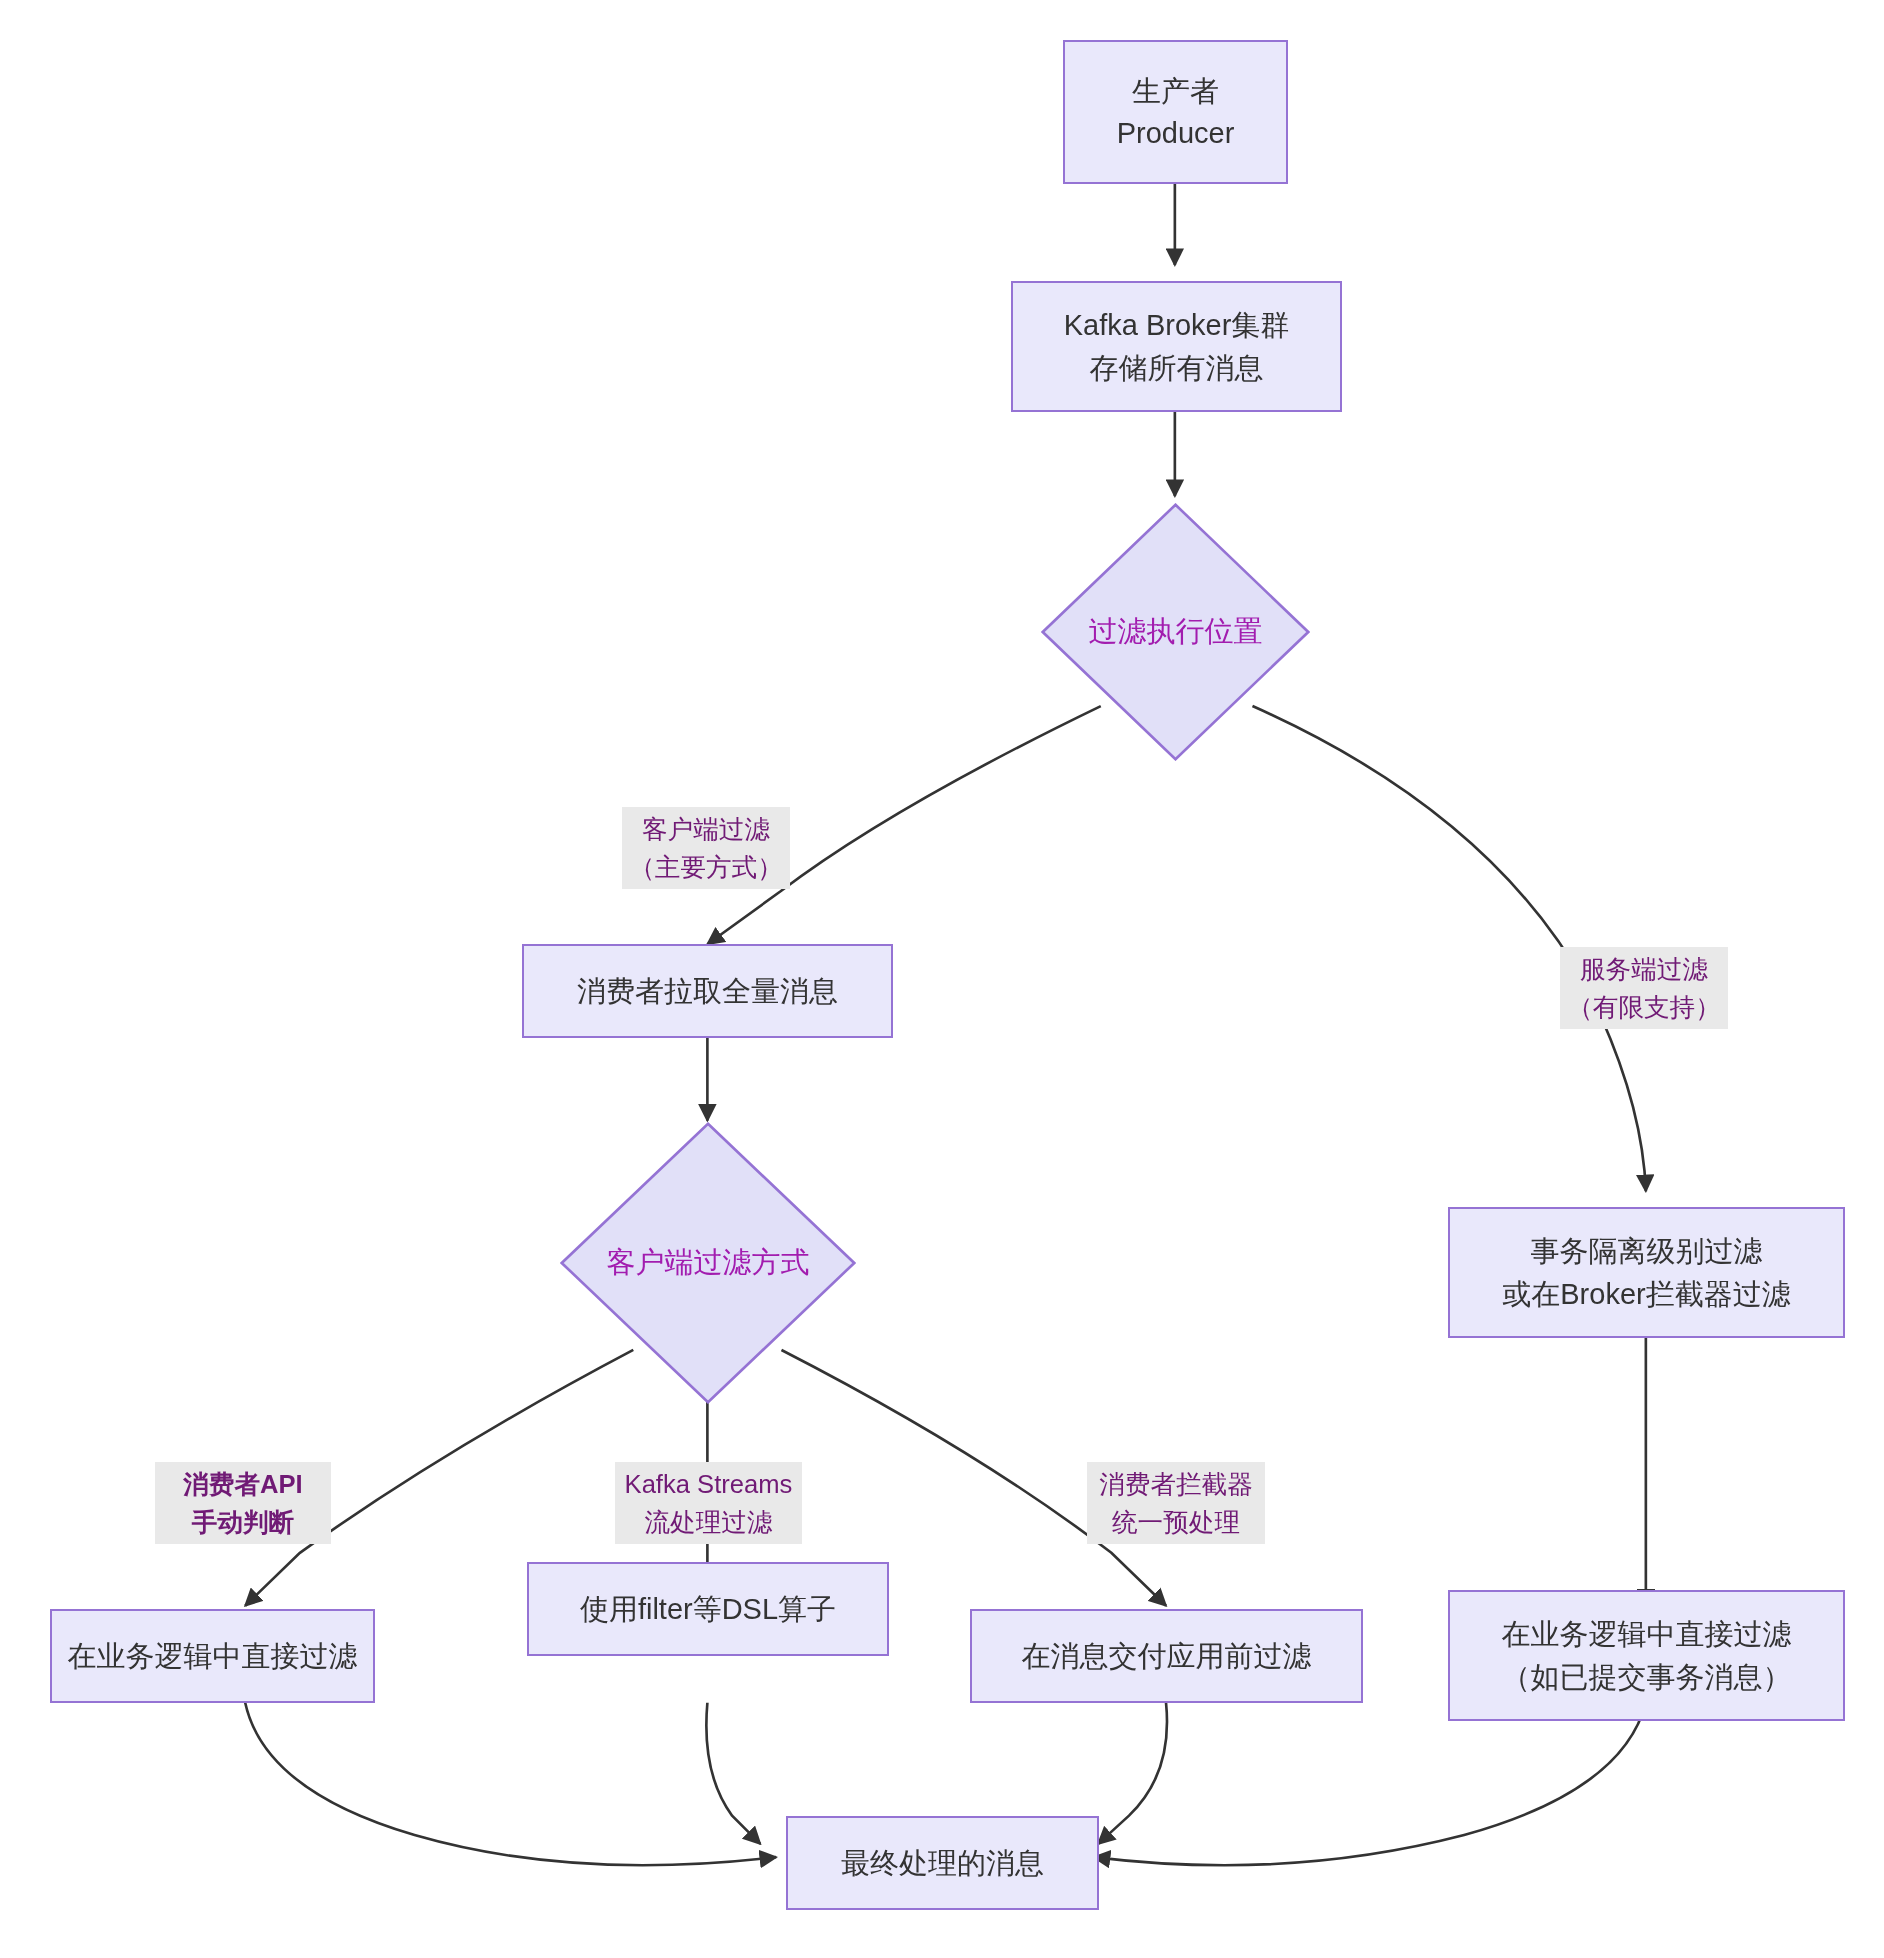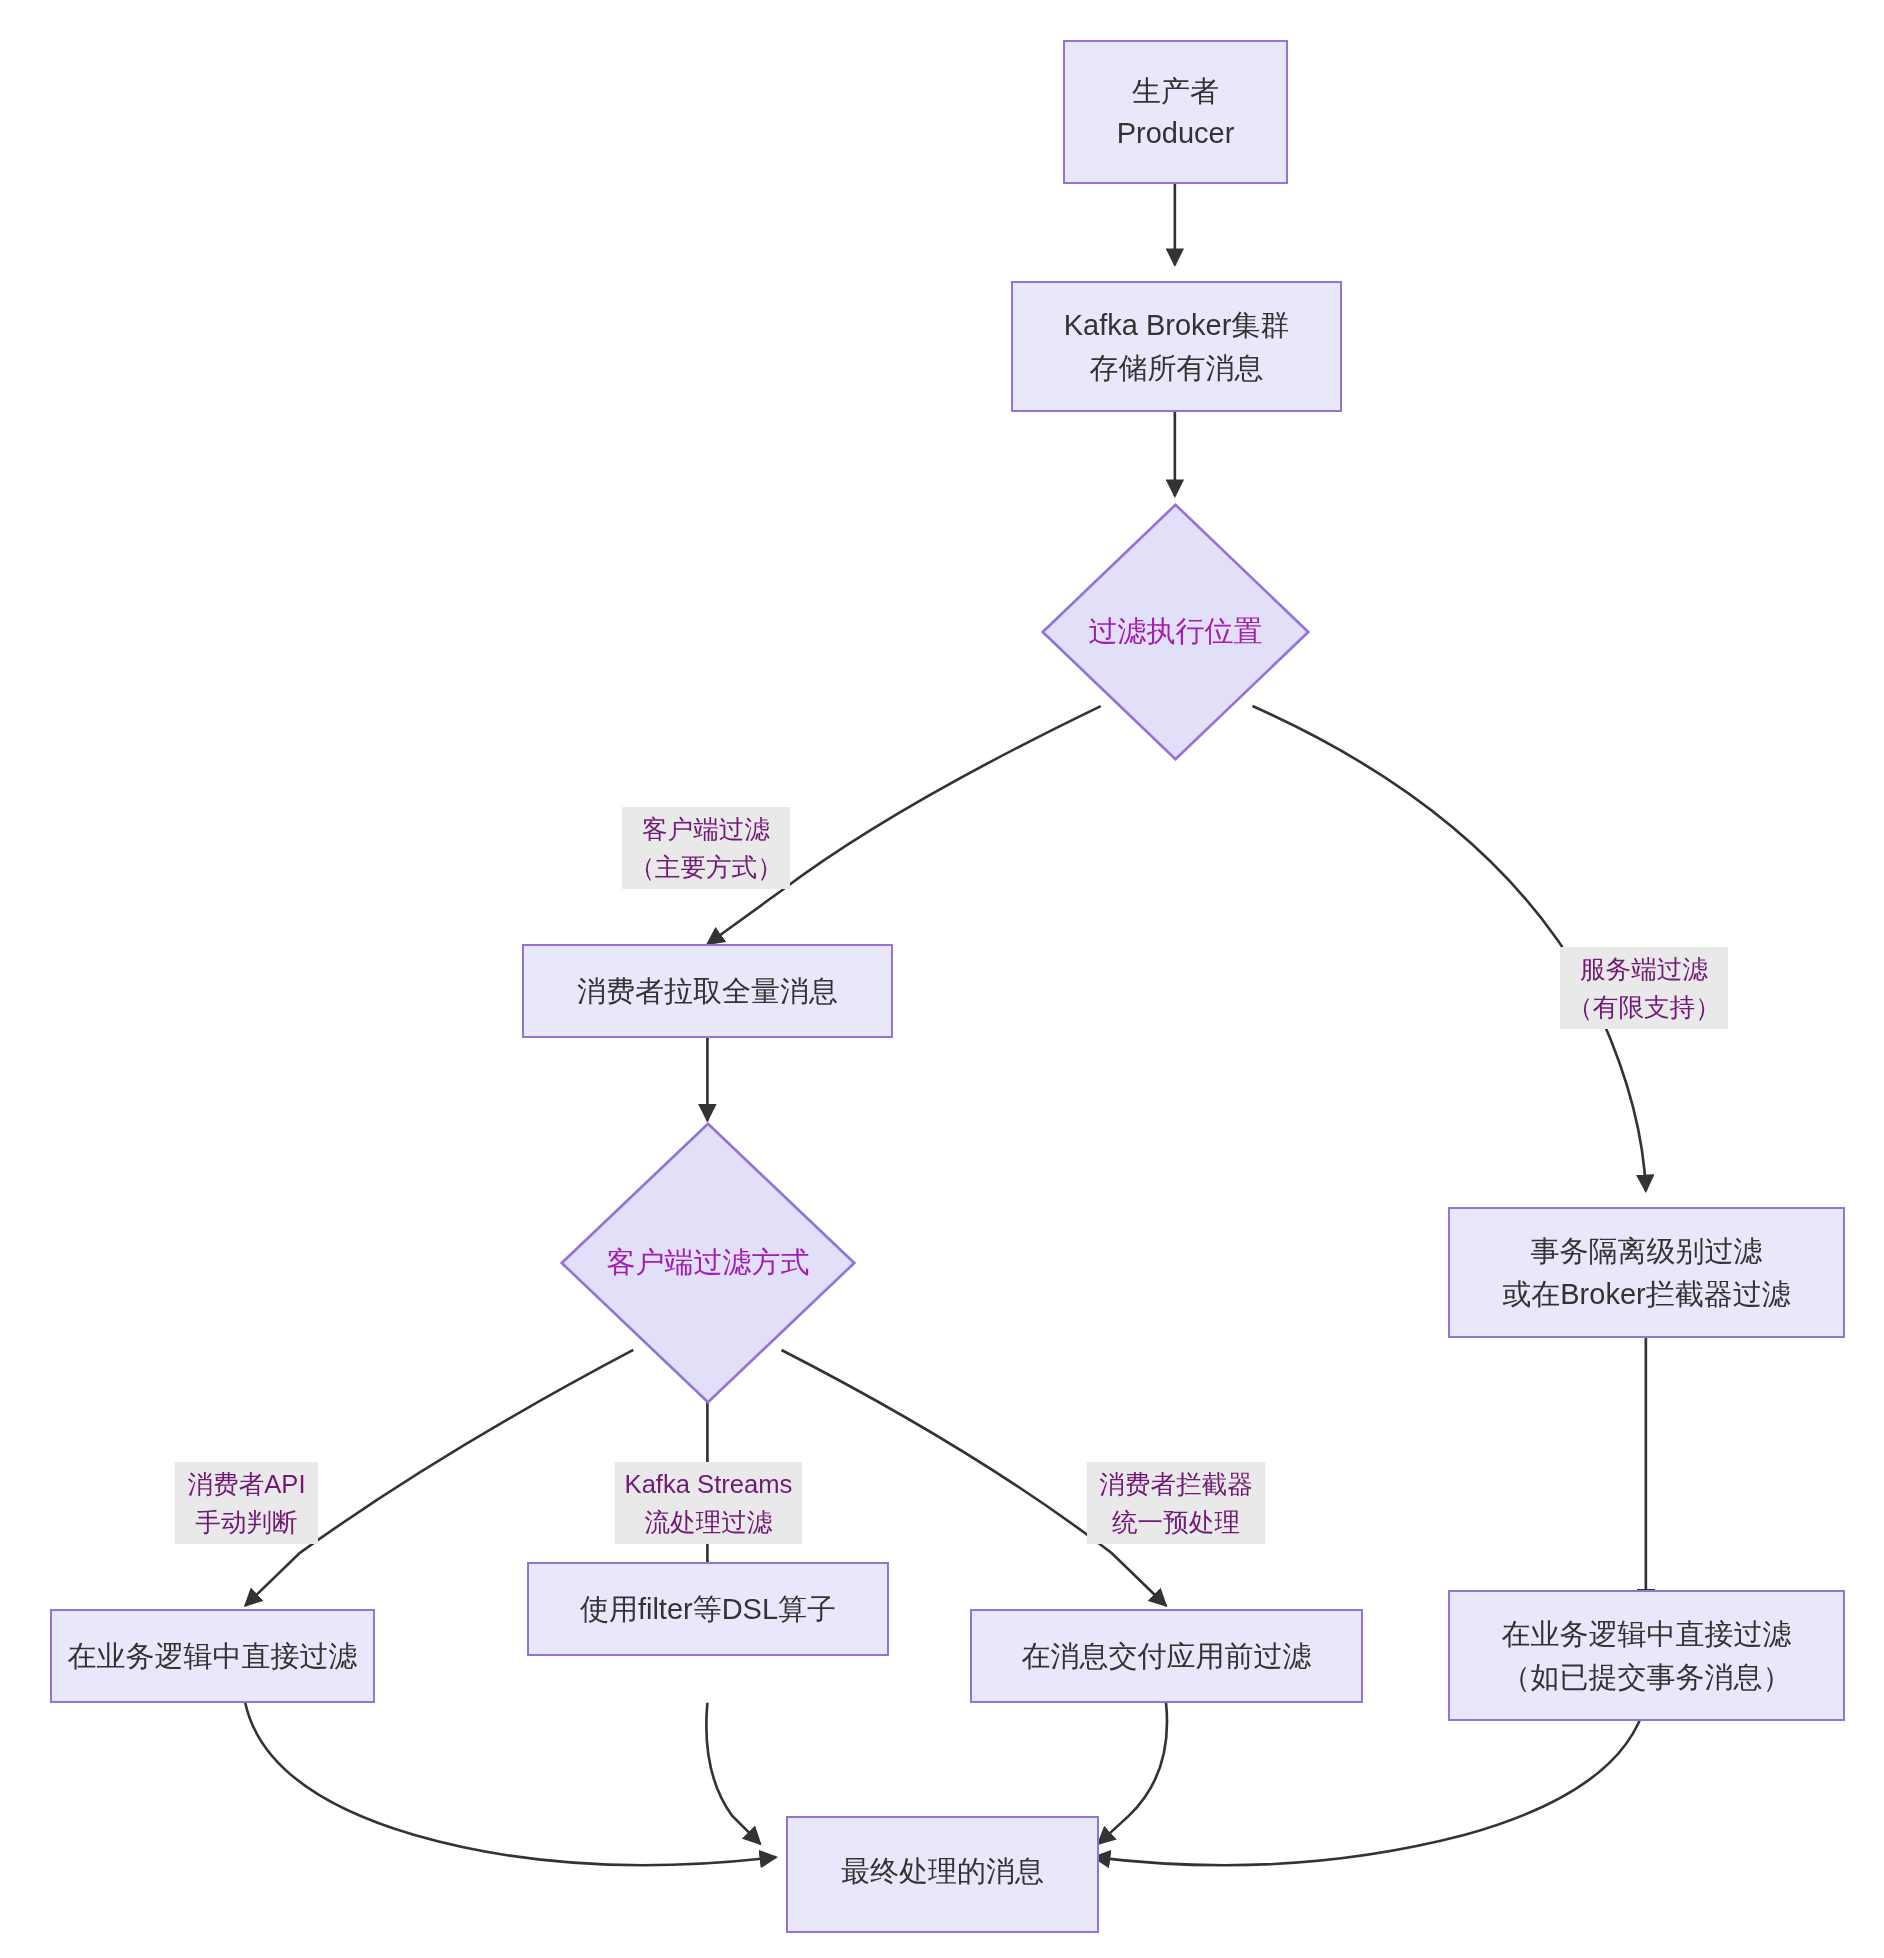--- a/index.html
+++ b/index.html
@@ -143,21 +143,21 @@
       <polygon points="167.5,2 333,160 167.5,318 2,160" fill="#e1e0f8" stroke="#9573d4" stroke-width="3"></polygon>
     </svg>
     <span class="dlabel">客户端过滤方式</span>
   </div>
 
   <div class="node" style="left:1448px; top:1207px; width:397px; height:131px;">
     <span class="line">事务隔离级别过滤</span>
     <span class="line">或在Broker拦截器过滤</span>
   </div>
 
-  <div class="edge-label" style="left:175px; top:1462px; width:143px;">
+  <div class="edge-label" style="left:155px; top:1462px; width:176px;font-weight:bold;">
     <span class="line">消费者API</span>
     <span class="line">手动判断</span>
   </div>
 
   <div class="edge-label" style="left:615px; top:1462px; width:187px;">
     <span class="line">Kafka Streams</span>
     <span class="line">流处理过滤</span>
   </div>
 
   <div class="edge-label" style="left:1087px; top:1462px; width:178px;">
@@ -175,18 +175,18 @@
 
   <div class="node" style="left:970px; top:1609px; width:393px; height:94px;">
     <span class="line">在消息交付应用前过滤</span>
   </div>
 
   <div class="node" style="left:1448px; top:1590px; width:397px; height:131px;">
     <span class="line">在业务逻辑中直接过滤</span>
     <span class="line">（如已提交事务消息）</span>
   </div>
 
-  <div class="node" style="left:786px; top:1816px; width:313px; height:117px;font-family:Liberation Mono, monospace;">
+  <div class="node" style="left:786px; top:1816px; width:313px; height:94px;">
     <span class="line">最终处理的消息</span>
   </div>
 
 </div>
 
 
 </body></html>

